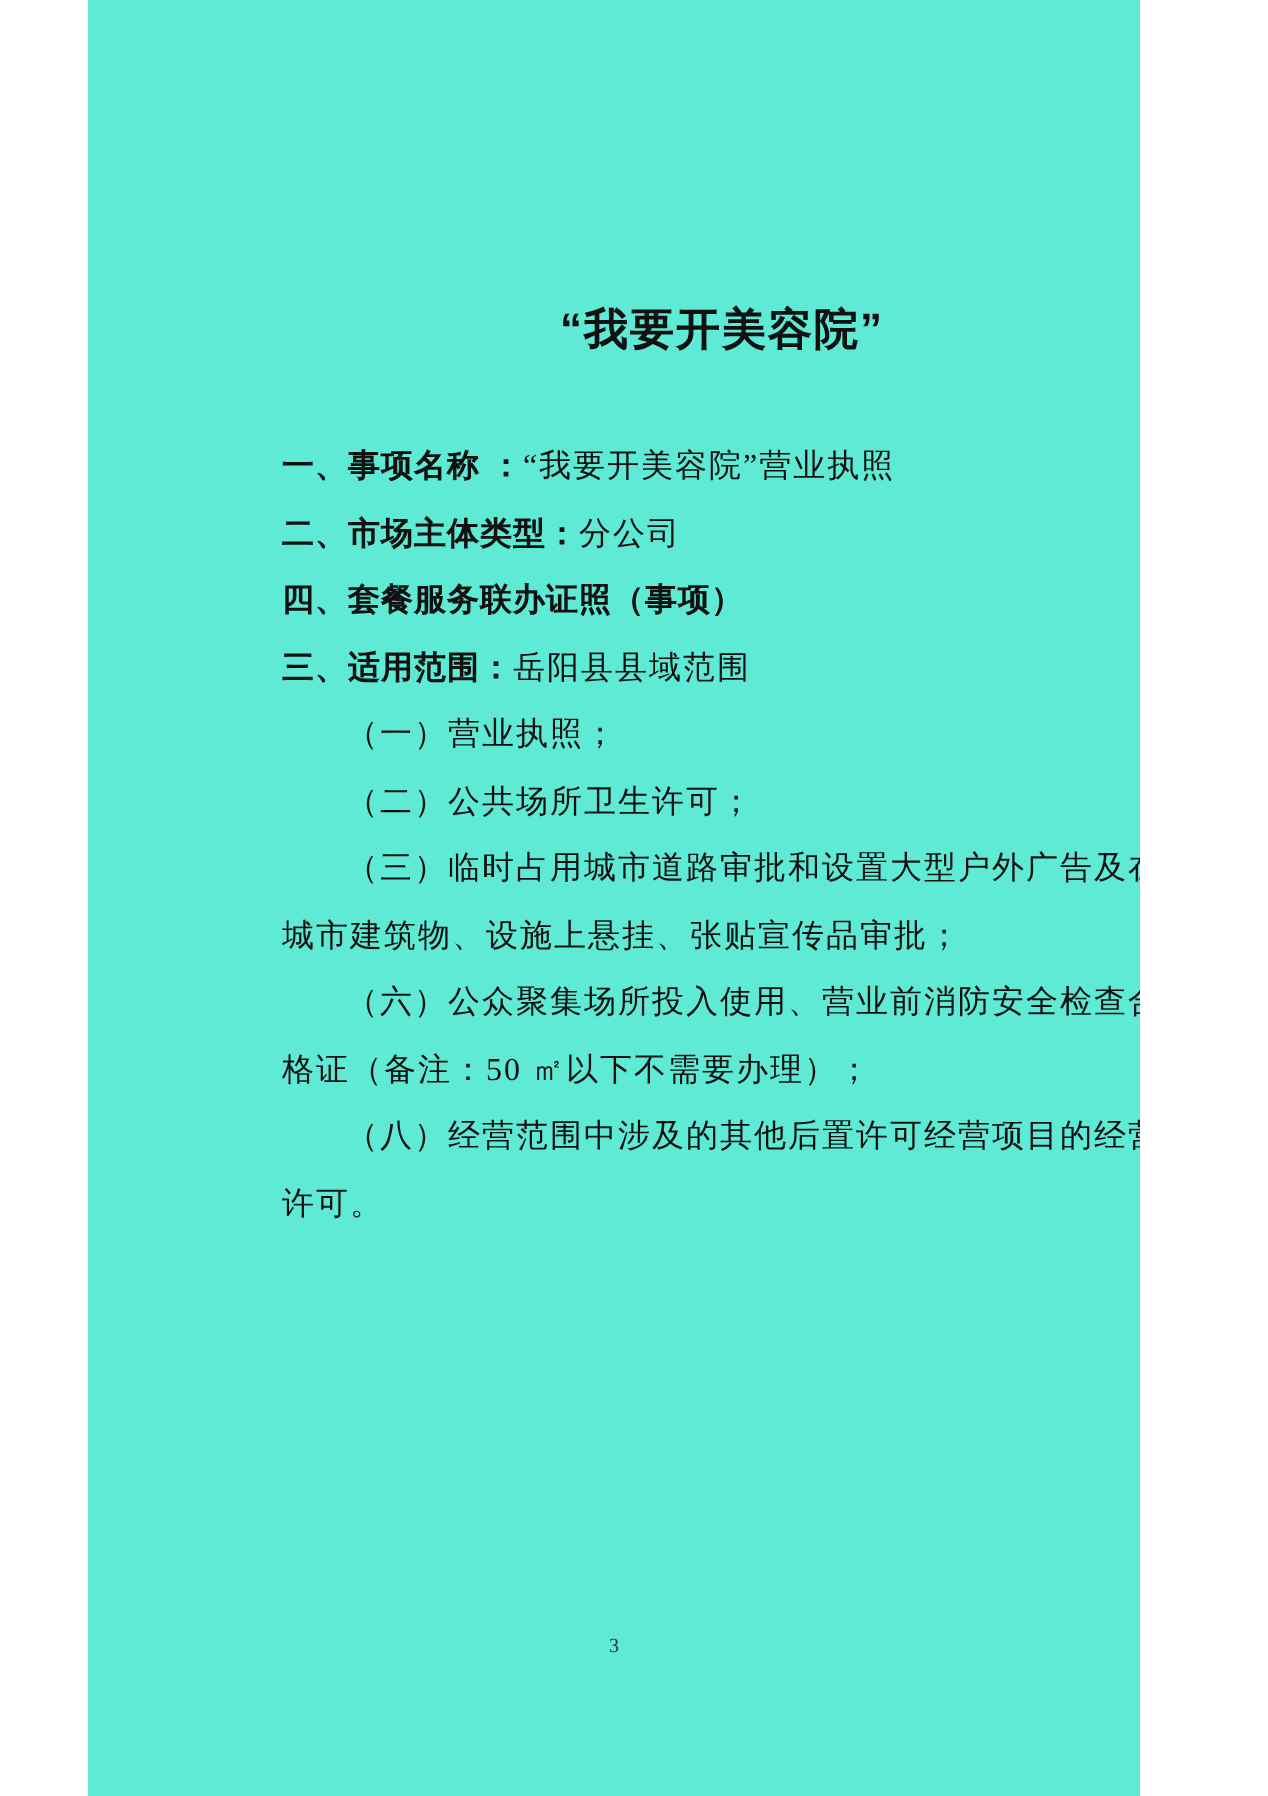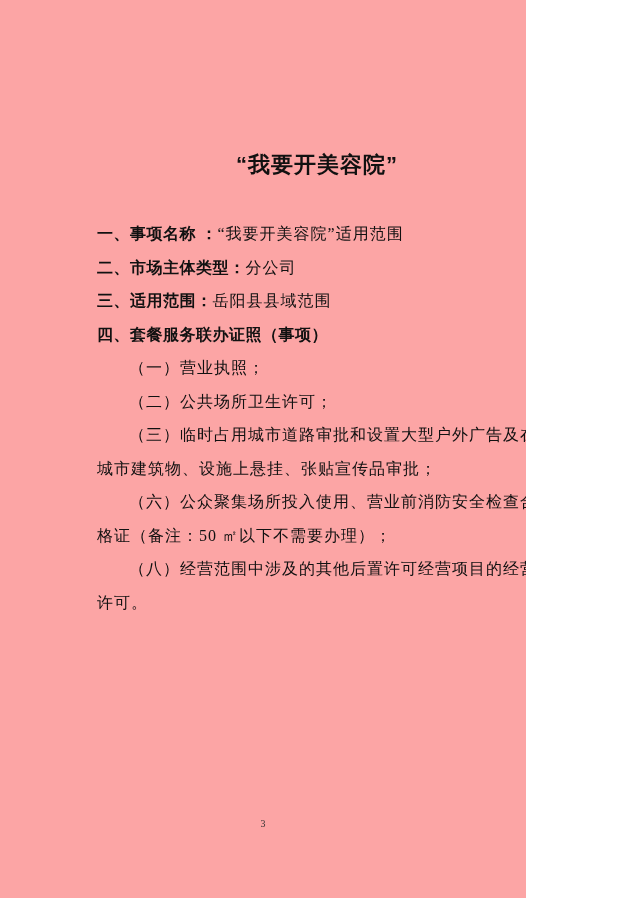--- a/index.html
+++ b/index.html
@@ -1,22 +1,23 @@
 <!DOCTYPE html>
 <html><head>
 <meta charset="utf-8">
 <style>
   html,body{margin:0;padding:0;background:#ffffff;}
   .page{
     position:relative;
     width:526px;height:898px;
-    background:#fca5a5;
+    background:#5eead4;
     color:#111111;
     overflow:hidden;
     font-family:"Liberation Serif", serif;
+    margin-left:44px;
   }
   .content{
     position:absolute;
     left:97px;top:147px;width:440px;
   }
   .title{
     text-align:center;
     font-family:"Liberation Sans", sans-serif;
     font-weight:bold;
     font-size:22px;
@@ -62,27 +63,27 @@
 </head>
 <body>
 
 <div class="page">
   <div class="content">
 
     <h1 class="title">“我要开美容院”</h1>
 
     <div class="body">
 
-      <p class="sec"><span class="label">一、事项名称 ：</span><span class="value">“我要开美容院”适用范围</span></p>
+      <p class="sec"><span class="label">一、事项名称 ：</span><span class="value">“我要开美容院”营业执照</span></p>
 
       <p class="sec"><span class="label">二、市场主体类型：</span><span class="value">分公司</span></p>
 
+      <p class="sec"><span class="label">四、套餐服务联办证照（事项）</span><span class="value"></span></p>
+
       <p class="sec"><span class="label">三、适用范围：</span><span class="value">岳阳县县域范围</span></p>
-
-      <p class="sec"><span class="label">四、套餐服务联办证照（事项）</span><span class="value"></span></p>
 
       <p class="item">（一）营业执照；</p>
       <p class="item">（二）公共场所卫生许可；</p>
       <p class="item">（三）临时占用城市道路审批和设置大型户外广告及在城市建筑物、设施上悬挂、张贴宣传品审批；</p>
       <p class="item">（六）公众聚集场所投入使用、营业前消防安全检查合格证（备注：50 ㎡以下不需要办理）；</p>
       <p class="item">（八）经营范围中涉及的其他后置许可经营项目的经营许可。</p>
 
     </div>
   </div>
 

